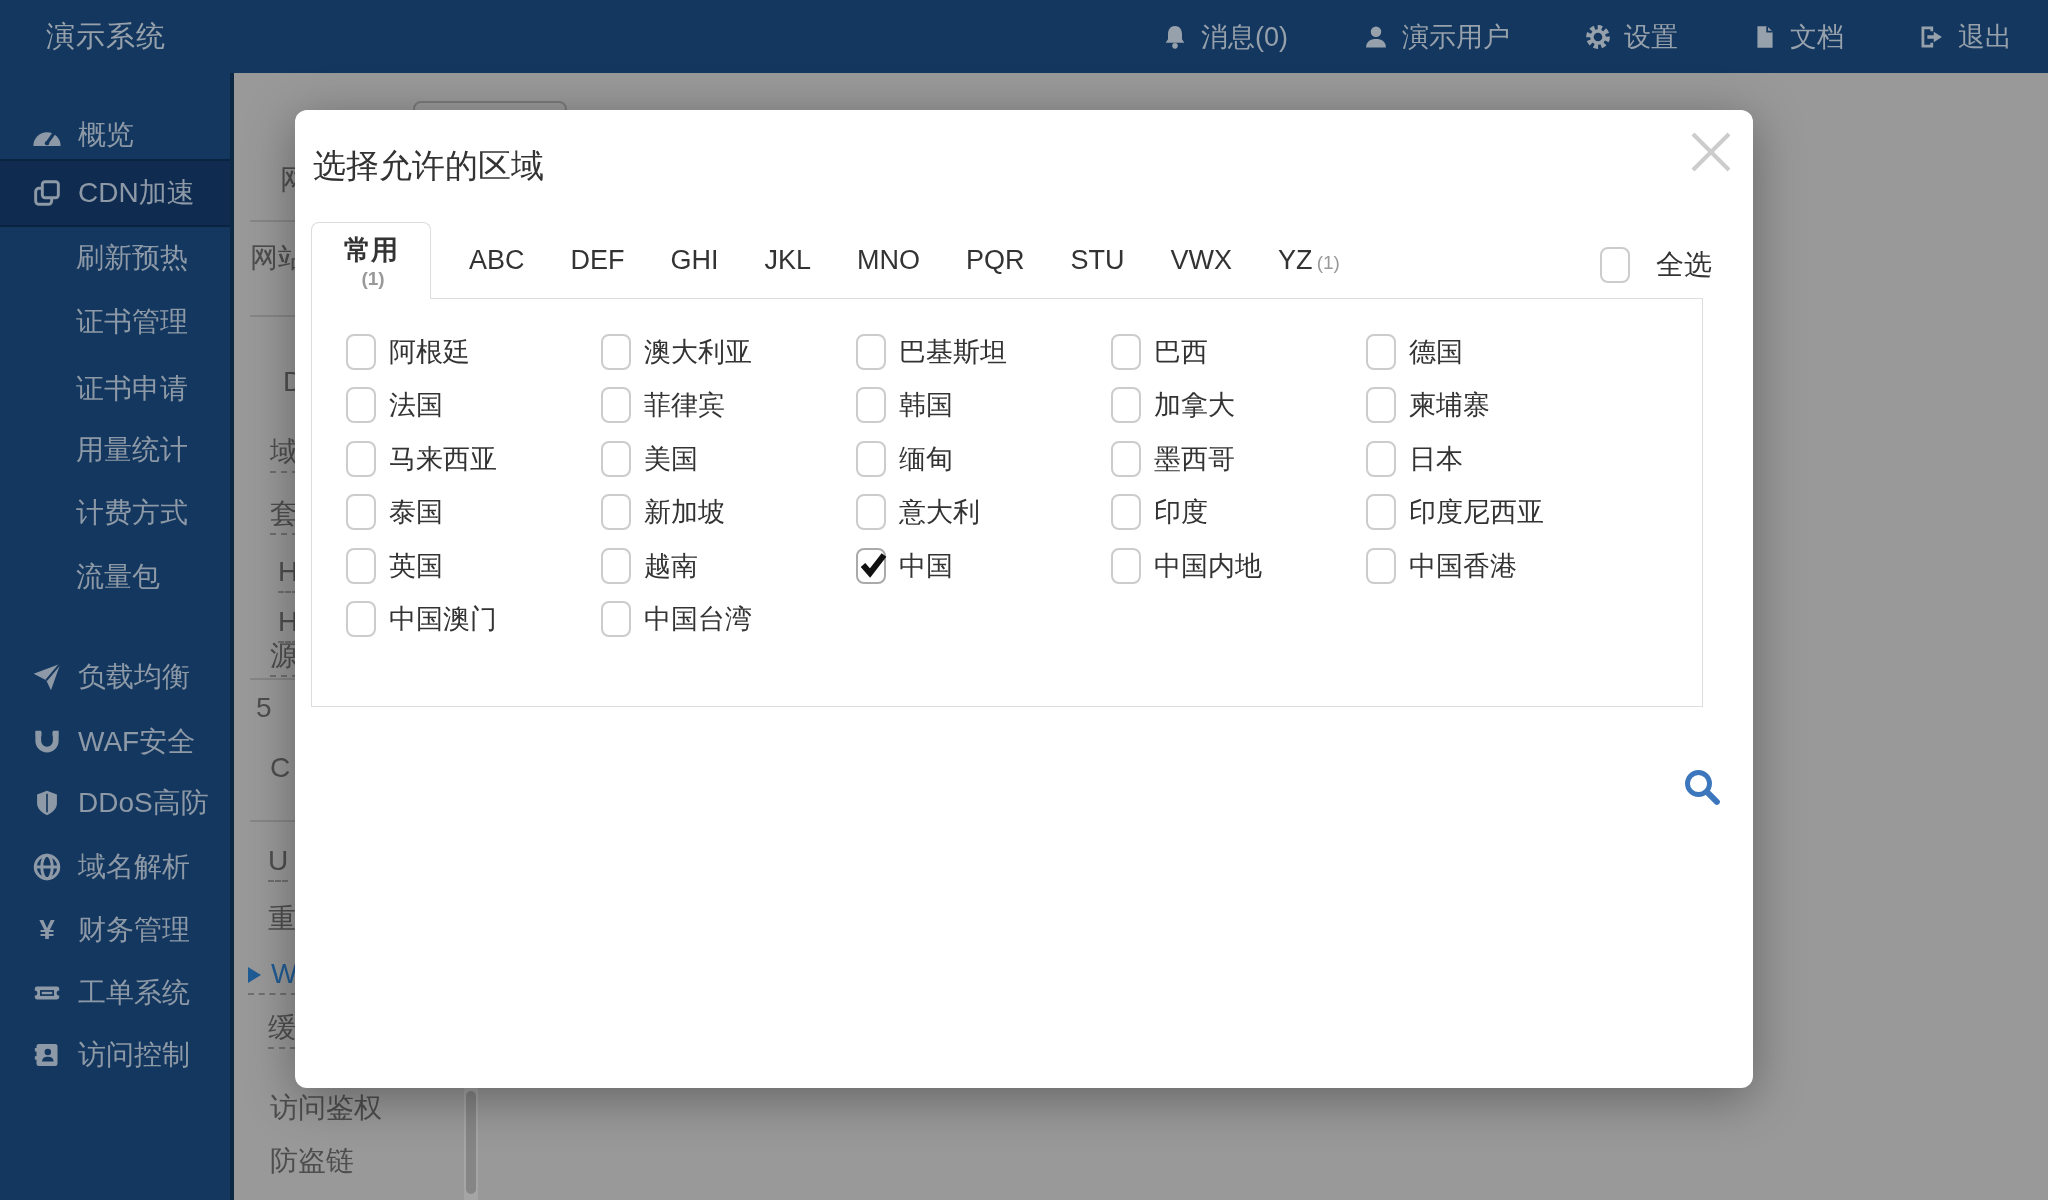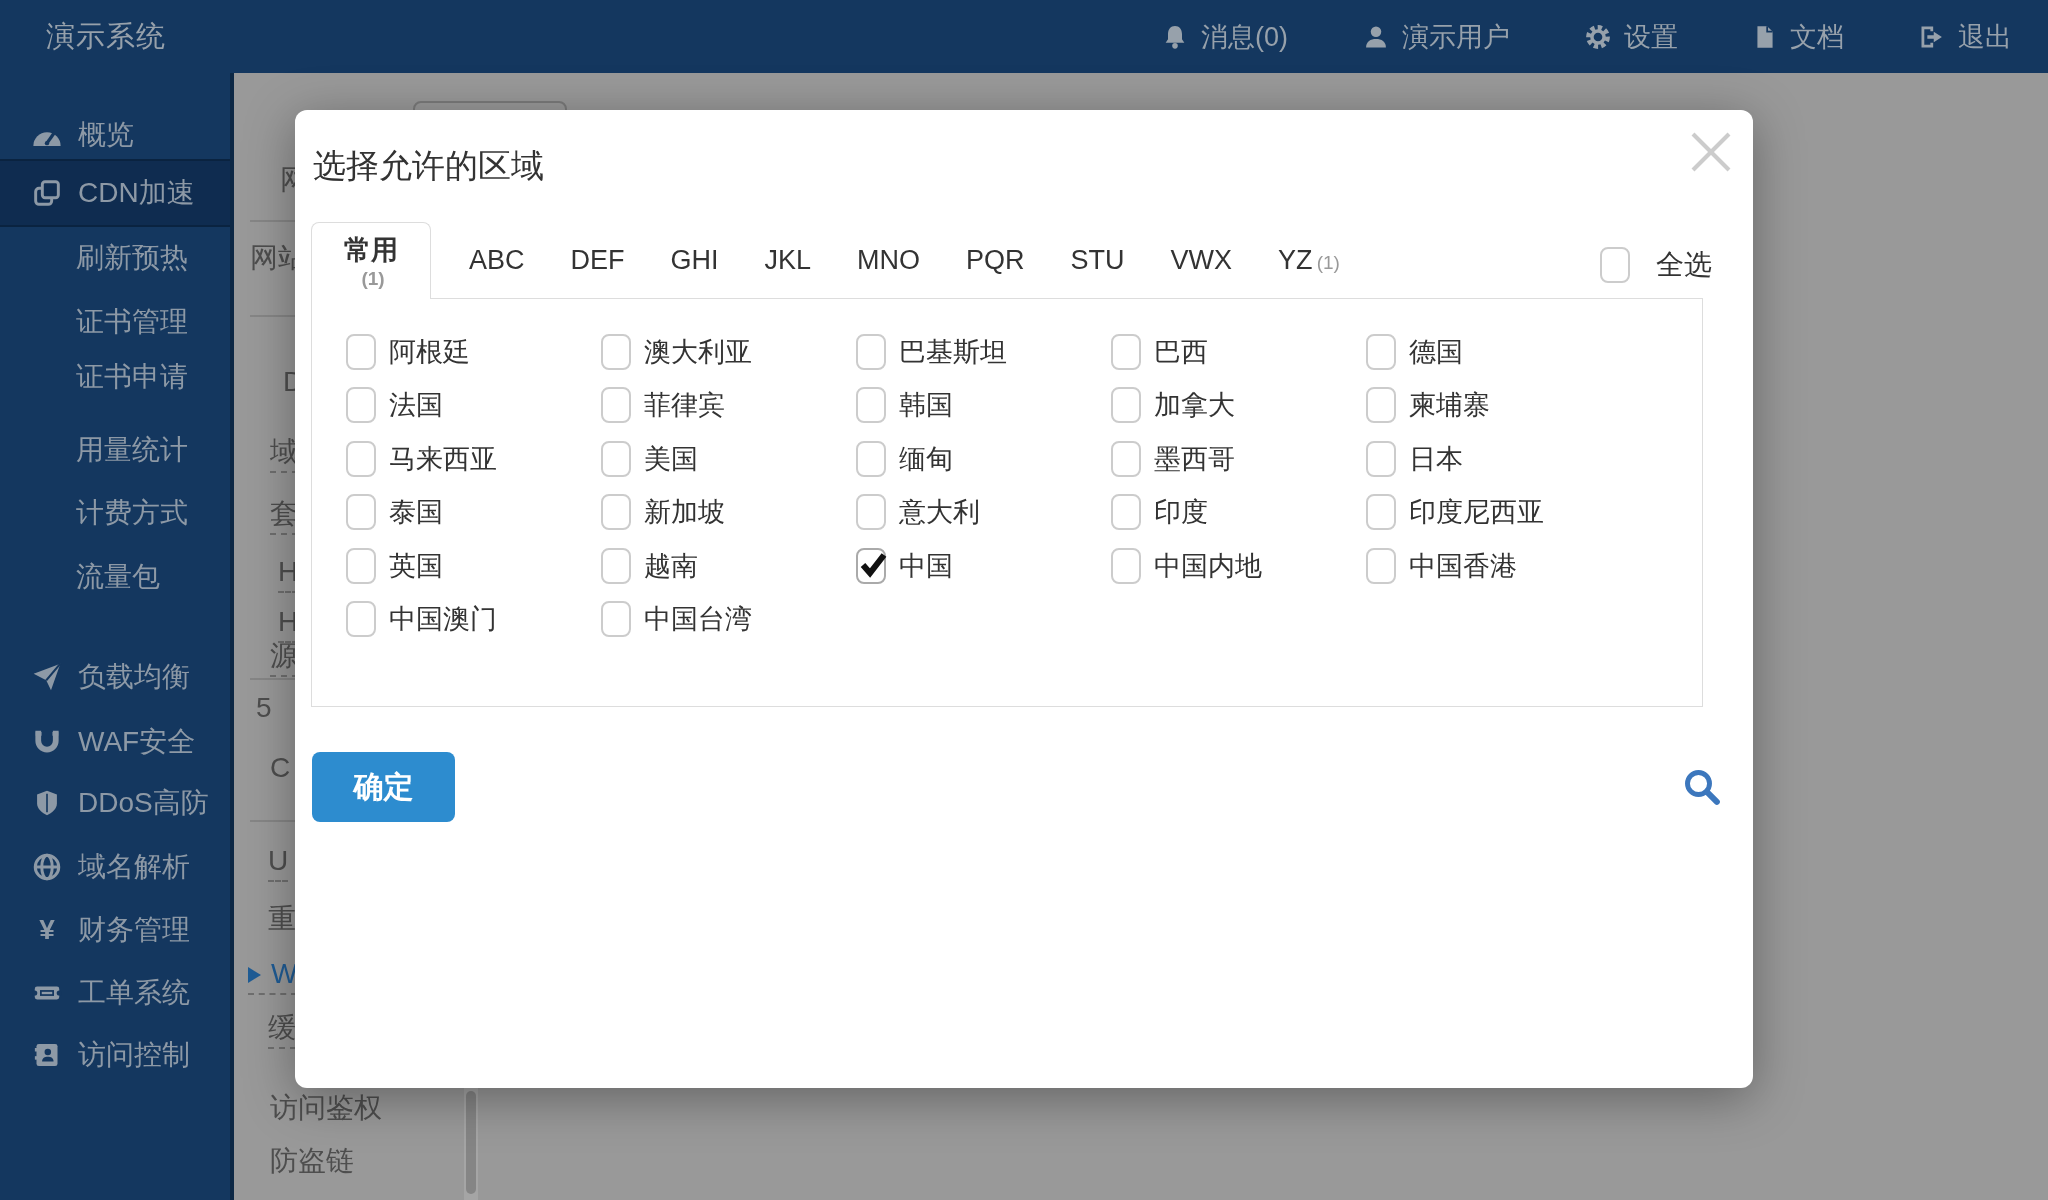--- a/index.html
+++ b/index.html
@@ -200,21 +200,21 @@
         </svg>
       </span>
       <span class="lbl">CDN加速</span>
     </div>
     <div class="side-item sub" style="top: 153px;">
       <span class="lbl">刷新预热</span>
     </div>
     <div class="side-item sub" style="top: 217px;">
       <span class="lbl">证书管理</span>
     </div>
-    <div class="side-item sub" style="top: 272px;">
+    <div class="side-item sub" style="top: 284px;">
       <span class="lbl">证书申请</span>
     </div>
     <div class="side-item sub" style="top: 345px;">
       <span class="lbl">用量统计</span>
     </div>
     <div class="side-item sub" style="top: 408px;">
       <span class="lbl">计费方式</span>
     </div>
     <div class="side-item sub" style="top: 472px;">
       <span class="lbl">流量包</span>
@@ -444,20 +444,19 @@
       </div>
       <div class="region">
         <span class="checkbox"></span>
         <span class="lbl">中国澳门</span>
       </div>
       <div class="region">
         <span class="checkbox"></span>
         <span class="lbl">中国台湾</span>
       </div>
     </div>
-  <button class="btn-confirm">确定</button>
   <div class="modal-search">
     <svg width="42" height="42" viewBox="0 0 24 24">
       <circle cx="10" cy="10" r="6.3" fill="none" stroke="currentColor" stroke-width="2.8"></circle>
       <line x1="14.8" y1="14.8" x2="20.5" y2="20.5" stroke="currentColor" stroke-width="3.4" stroke-linecap="round"></line>
     </svg>
   </div>
 </div>
 
 </body></html>

